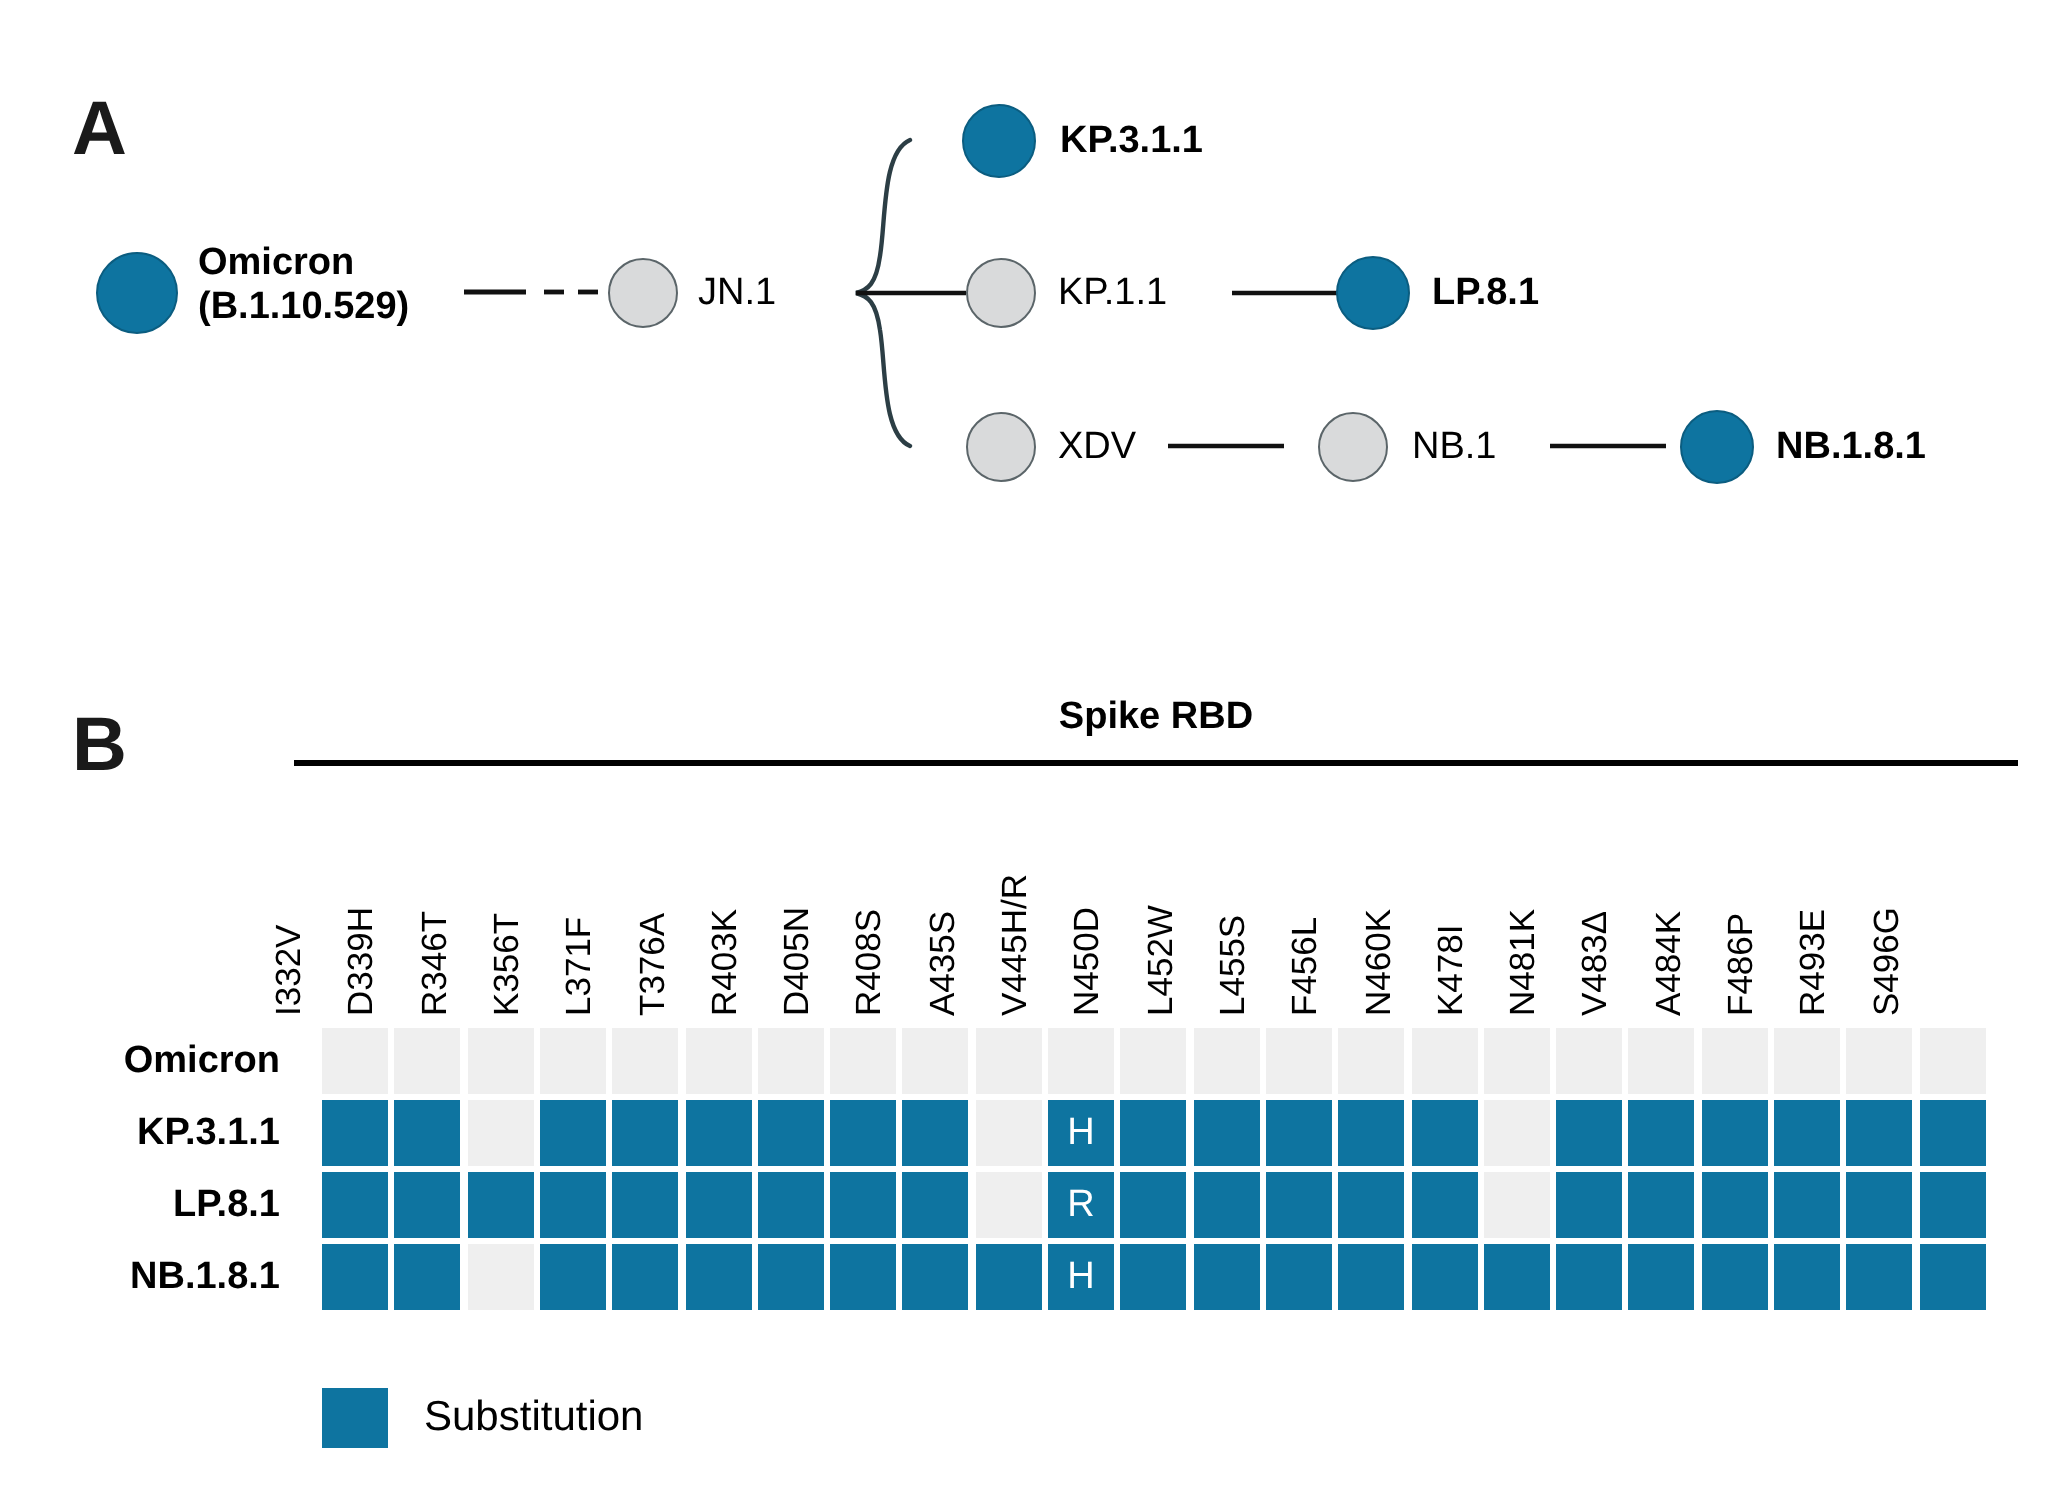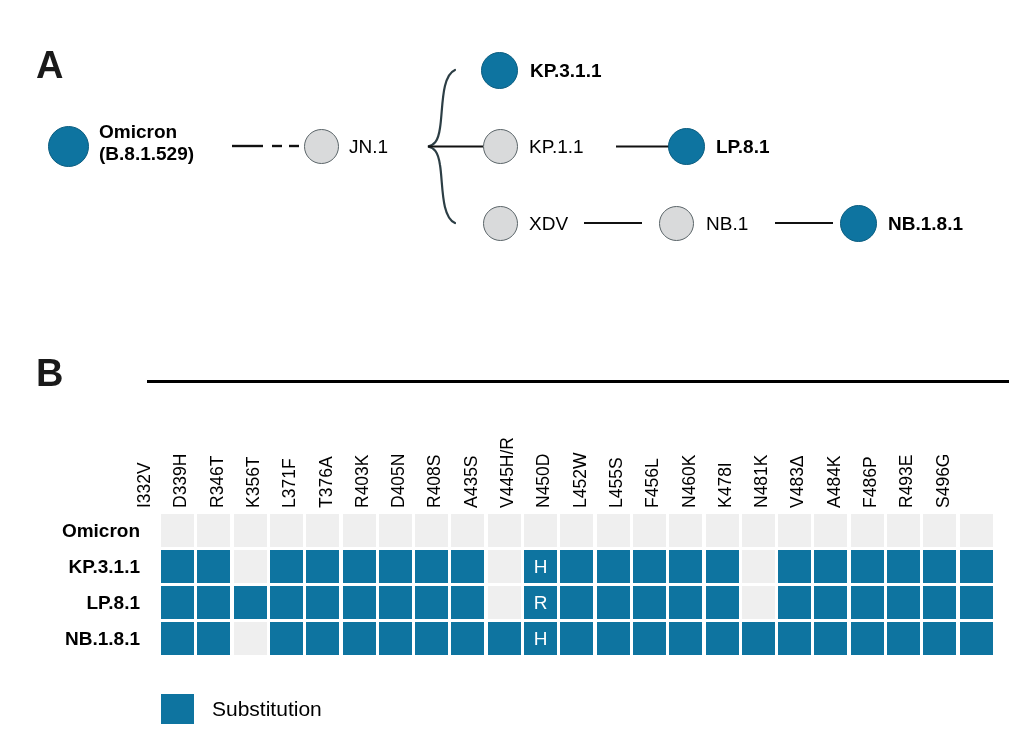--- a/index.html
+++ b/index.html
@@ -186,21 +186,21 @@
     <line x1="616" y1="146.5" x2="670" y2="146.5" stroke="#111" stroke-width="2.2"></line>
 
     <line x1="584" y1="223" x2="642" y2="223" stroke="#111" stroke-width="2.2"></line>
 
     <line x1="775" y1="223" x2="833" y2="223" stroke="#111" stroke-width="2.2"></line>
   </svg>
 
   <div class="node filled" style="left:48px; top:126px; width:41px; height:41px;"></div>
   <div class="node-label bold" style="left:99px; top:121px;">
     <div>Omicron</div>
-    <div>(B.8.1.529)</div>
+    <div>(B.1.10.529)</div>
   </div>
 
   <div class="node empty" style="left:304px; top:129px; width:35px; height:35px;"></div>
   <div class="node-label" style="left:349px; top:136px;">JN.1</div>
 
   <div class="node filled" style="left:481px; top:52px; width:37px; height:37px;"></div>
   <div class="node-label bold" style="left:530px; top:60px;">KP.3.1.1</div>
 
   <div class="node empty" style="left:483px; top:129px; width:35px; height:35px;"></div>
   <div class="node-label" style="left:529px; top:136px;">KP.1.1</div>
@@ -216,20 +216,21 @@
 
   <div class="node filled" style="left:840px; top:205px; width:37px; height:37px;"></div>
   <div class="node-label bold" style="left:888px; top:213px;">NB.1.8.1</div>
 
 </div>
 
 <div id="panel-b">
 
   <div class="panel-letter" id="panel-b-letter">B</div>
 
+  <div id="spike-title">Spike RBD</div>
   <div id="spike-rule"></div>
 
   <div id="col-labels">
       <div class="col-label" style="left: 0px;">I332V</div>
       <div class="col-label" style="left: 36.3px;">D339H</div>
       <div class="col-label" style="left: 72.6px;">R346T</div>
       <div class="col-label" style="left: 108.9px;">K356T</div>
       <div class="col-label" style="left: 145.2px;">L371F</div>
       <div class="col-label" style="left: 181.5px;">T376A</div>
       <div class="col-label" style="left: 217.8px;">R403K</div>

